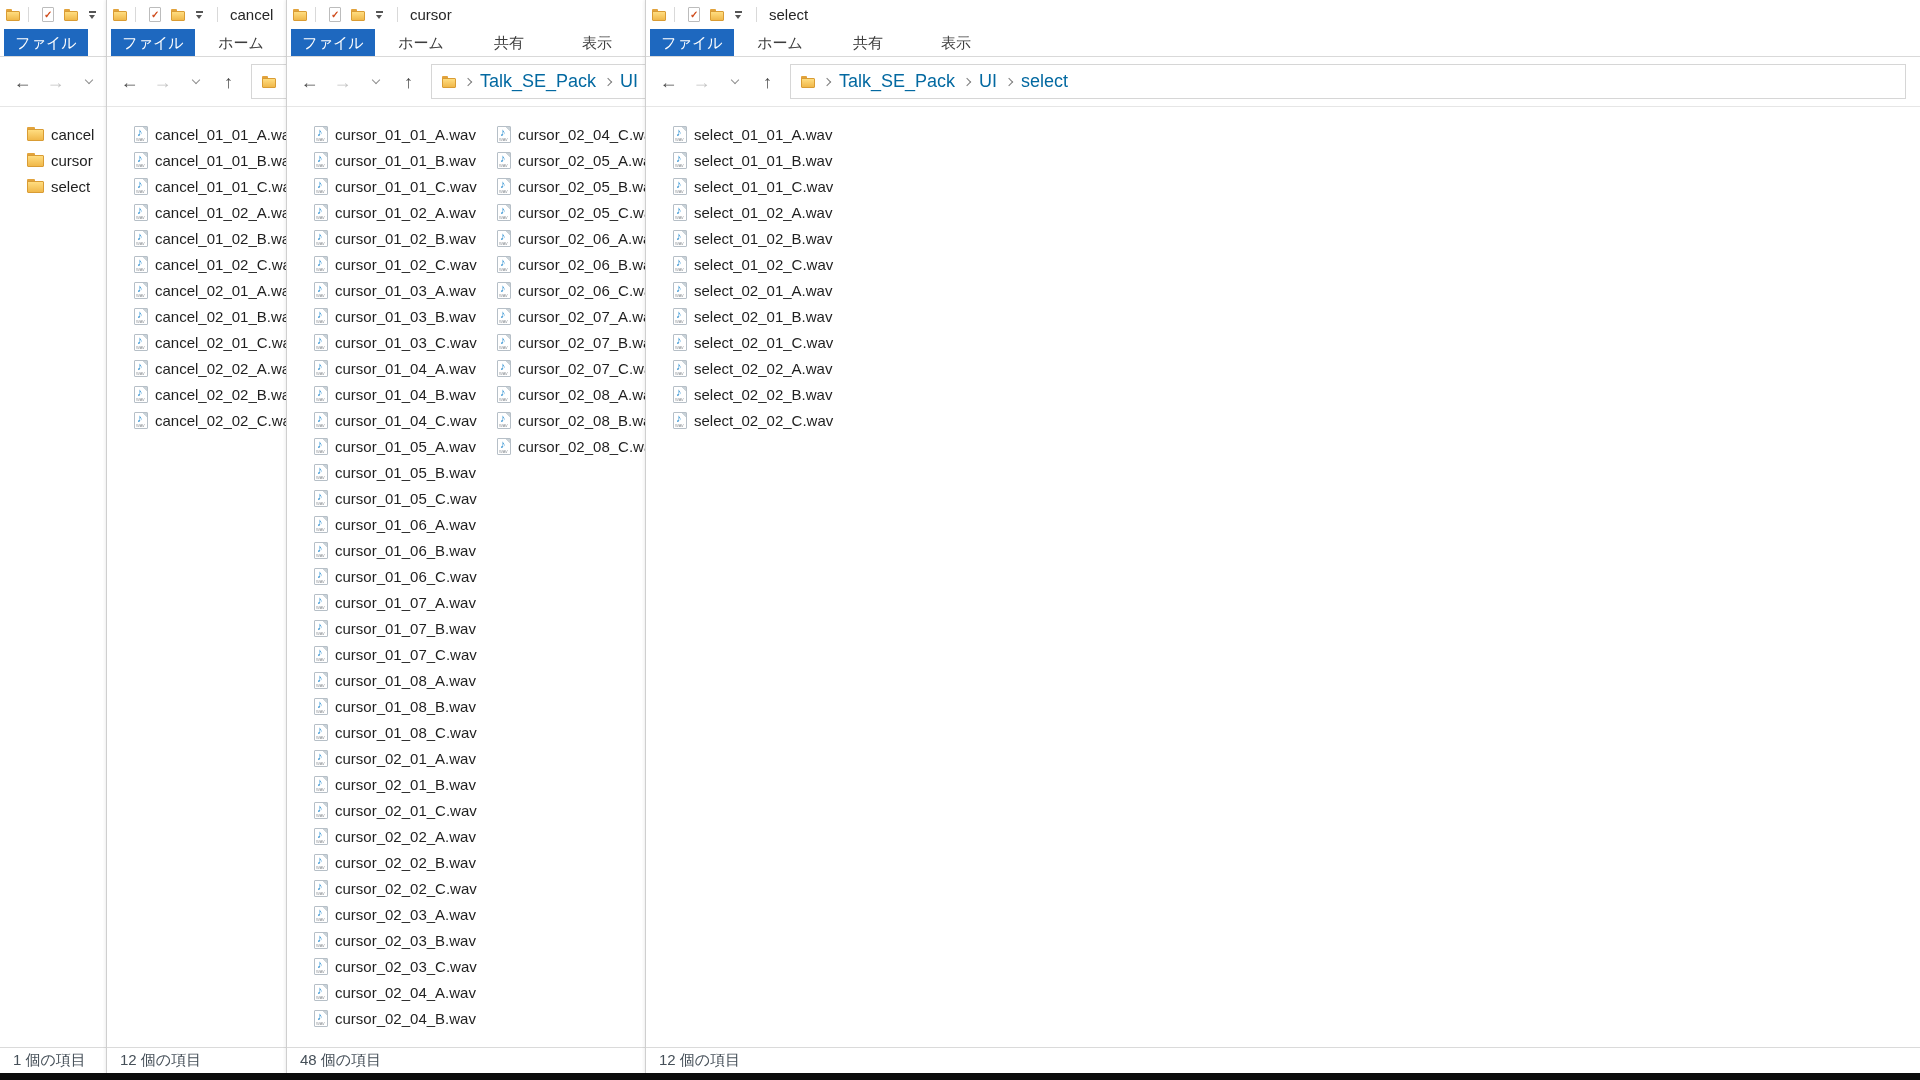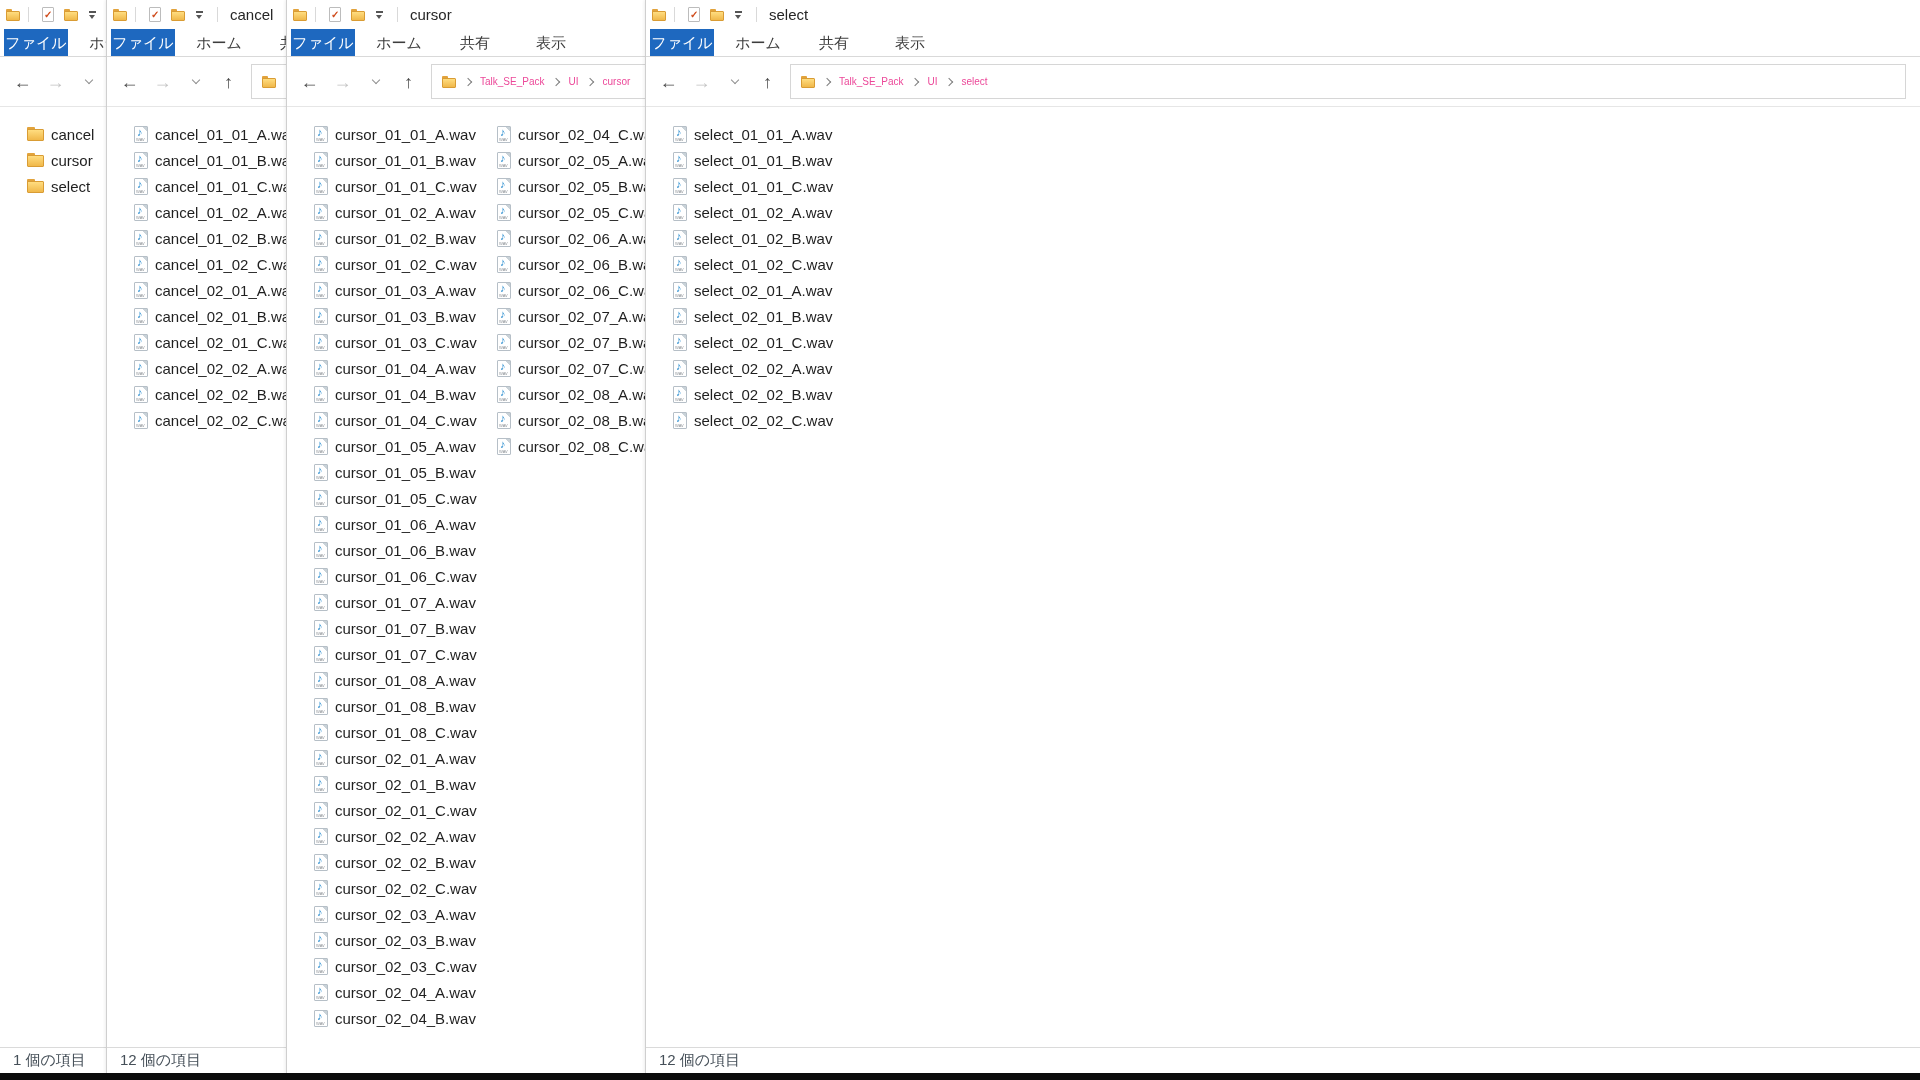--- a/index.html
+++ b/index.html
@@ -11,33 +11,33 @@
   .window { position:absolute; top:0; height:1073px; background:#fff;
             border-left:1px solid #cfcfcf; box-shadow:-1px 0 3px rgba(0,0,0,.07); }
   .window.first { border-left:none; box-shadow:none; }
 
   .titlebar { height:29px; display:flex; align-items:center; padding-left:6px; background:#fff; }
   .vsep { width:1px; height:15px; background:#d9d9d9; margin:0 8px; flex:none; }
   .qatbtn { background:none; border:none; padding:0 5px; display:flex; align-items:center; cursor:default; }
   .wintitle { font-size:15px; color:#262626; margin-left:4px; white-space:nowrap; }
 
   .tabrow { height:28px; display:flex; padding-left:4px; border-bottom:1px solid #d9d9d9; background:#fff; }
-  .tab { width:64px; margin-right:12px; text-align:center; font-size:15px; line-height:28px;
+  .tab { width:84px; margin-right:4px; text-align:center; font-size:15px; line-height:28px;
          color:#3d3d3d; white-space:nowrap; overflow:hidden; }
   .tab.active { background:#1e68bf; color:#fff; }
 
   .addrrow { height:50px; display:flex; align-items:center; padding-left:6px;
              border-bottom:1px solid #e6e6e6; background:#fff; }
   .navbtn { width:33px; flex:none; text-align:center; font-size:18px; line-height:1;
             background:none; border:none; color:#4a4a4a; display:flex; justify-content:center; align-items:center; height:34px; }
   .navbtn.disabled { color:#c5c5c5; }
   .addrbox { flex:1; height:35px; margin:0 14px 0 6px; border:1px solid #d6d6d6; background:#fff;
              display:flex; align-items:center; padding:0 10px; gap:9px; min-width:0; overflow:hidden; }
   .crumbs { display:flex; align-items:center; gap:9px; white-space:nowrap; }
-  .crumb { font-size:10px; color:#ec4899; }
+  .crumb { font-size:18px; color:#0369a1; }
 
   .content { position:absolute; top:108px; bottom:26px; left:0; right:0; overflow:hidden;
              padding:13px 0 0 27px; display:flex; flex-flow:column wrap; align-content:flex-start; }
   .item { width:183px; height:26px; flex:none; display:flex; align-items:center; gap:7px; }
   .item .label { font-size:15px; color:#1f1f1f; white-space:nowrap; }
 
   .statusbar { position:absolute; left:0; right:0; bottom:0; height:26px; background:#fff;
                border-top:1px solid #dadada; display:flex; align-items:center; padding-left:13px;
                font-size:15px; color:#454f58; }
 
@@ -449,20 +449,23 @@
         </div>
         <div class="item">
           <span class="ic-wav"></span>
           <span class="label">cursor_02_08_B.wav</span>
         </div>
         <div class="item">
           <span class="ic-wav"></span>
           <span class="label">cursor_02_08_C.wav</span>
         </div>
       </div>
+    <div class="statusbar">
+      <span>48 個の項目</span>
+    </div>
   </div>
     <div class="window" style="left: 645px; width: 1275px; z-index: 4;">
     <div class="titlebar">
       <span class="ic-folder sm"></span>
       <span class="vsep"></span>
       <button class="qatbtn">
         <span class="ic-doccheck"></span>
       </button>
       <button class="qatbtn">
         <span class="ic-folder sm"></span>

